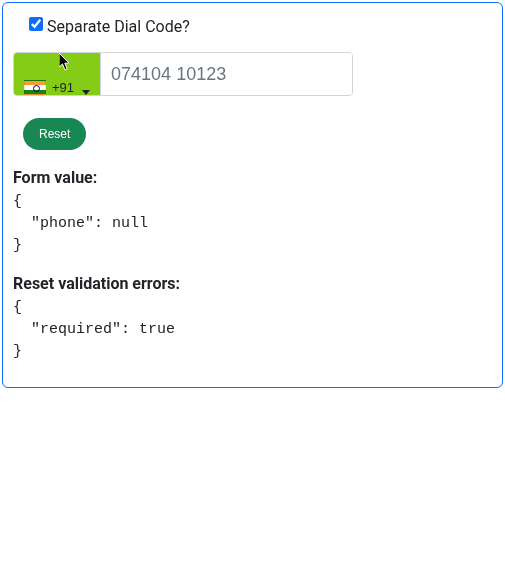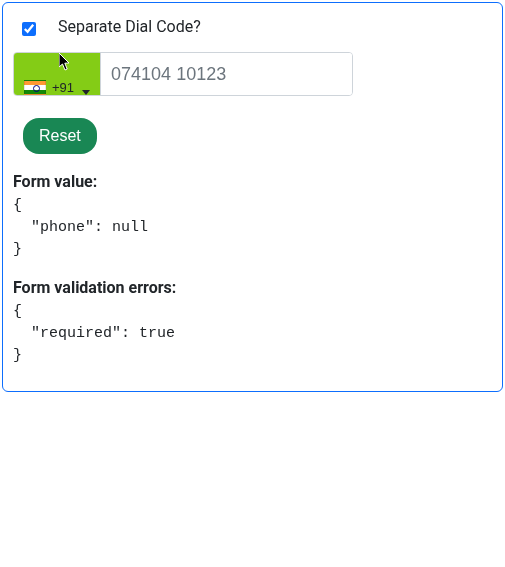--- a/index.html
+++ b/index.html
@@ -12,23 +12,23 @@
       background: #fff;
       width: 505px;
     }
     .panel {
       border: 1px solid #0d6efd;
       border-radius: 6px;
       padding: 10px 10px 18px 10px;
     }
     .checkbox-row {
       display: flex;
-      align-items: flex-end;
-      gap: 22px;
-      margin: 4px 0 16px 9px;
+      align-items: flex-start;
+      gap: 4px;
+      margin: 4px 0 16px 16px;
     }
     .checkbox-row input[type="checkbox"] {
       width: 14px;
       height: 14px;
       accent-color: #0d6efd;
       margin: 0;
     }
     .checkbox-row label {
       font-size: 16px;
       color: #212529;
@@ -89,21 +89,21 @@
       outline: none;
       color: #ef4444;
     }
     .phone-input::placeholder { color: #6c757d; }
     .reset-btn {
       background: #198754;
       color: #fff;
       border: none;
       border-radius: 16px;
       padding: 9px 16px;
-      font-size: 16px;
+      font-size: 12px;
       cursor: pointer;
       margin-left: 10px;
     }
     .section-label {
       font-weight: 700;
       margin: 18px 0 4px 0;
       font-size: 16px;
     }
     pre {
       margin: 0 0 6px 0;
@@ -138,21 +138,21 @@
     <input class="phone-input" type="text" placeholder="074104 10123" style="">
   </div>
 
   <button class="reset-btn">Reset</button>
 
   <div class="section-label">Form value:</div>
   <pre>{
   "phone": null
 }</pre>
 
-  <div class="section-label">Form validation errors:</div>
+  <div class="section-label">Reset validation errors:</div>
   <pre>{
   "required": true
 }</pre>
 
 </div>
 
 <svg class="cursor" width="14" height="20" viewBox="0 0 14 20">
   <path d="M0 0 L0 14 L3.5 11 L6 17 L8.2 16 L5.8 10.2 L10 10 Z" fill="#000" stroke="#fff" stroke-width="1"></path>
 </svg>
 

